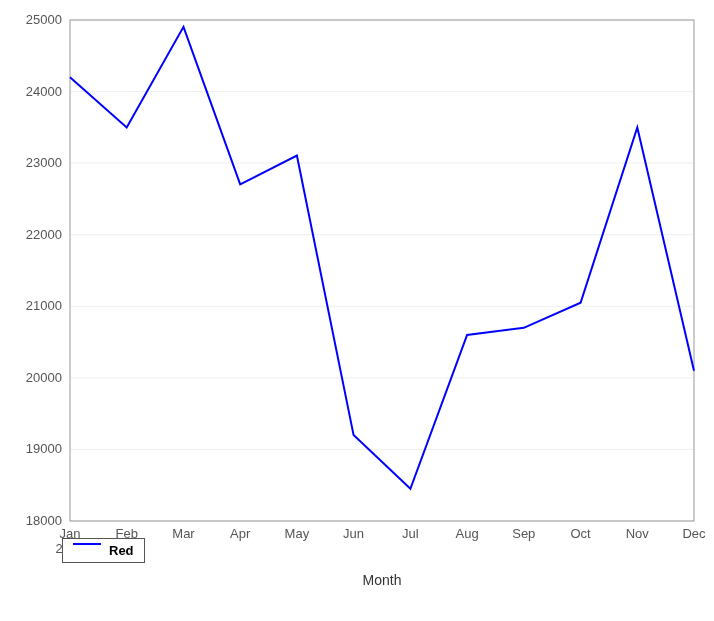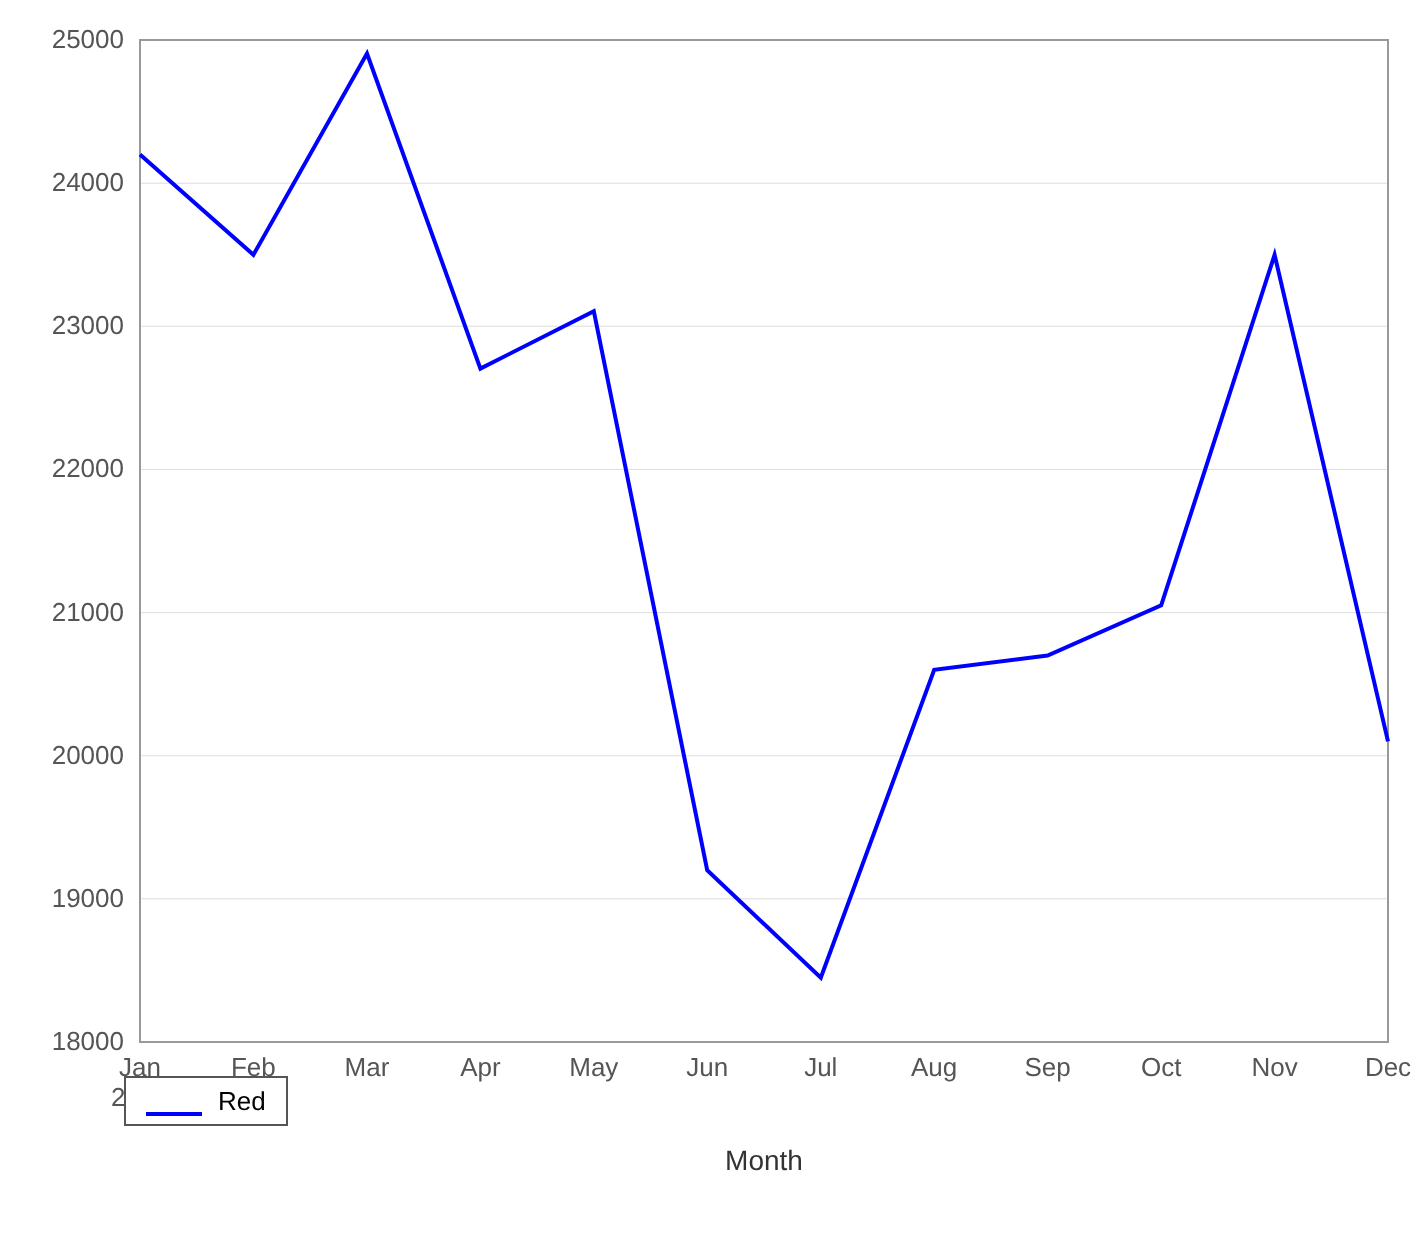--- a/index.html
+++ b/index.html
@@ -20,23 +20,24 @@
       width: 100%;
       height: 100%;
     }
     .legend-box {
       position: absolute;
       bottom: 58px;
       left: 62px;
       border: 1px solid #555;
       padding: 4px 10px;
       display: flex;
-      align-items: flex-end;
+      align-items: flex-start;
       gap: 8px;
       background: white;
+      font-weight: bold;
     }
     .legend-line {
       width: 28px;
       height: 2px;
       background: blue;
     }
     .legend-label {
       font-size: 13px;
       color: #000;
     }

